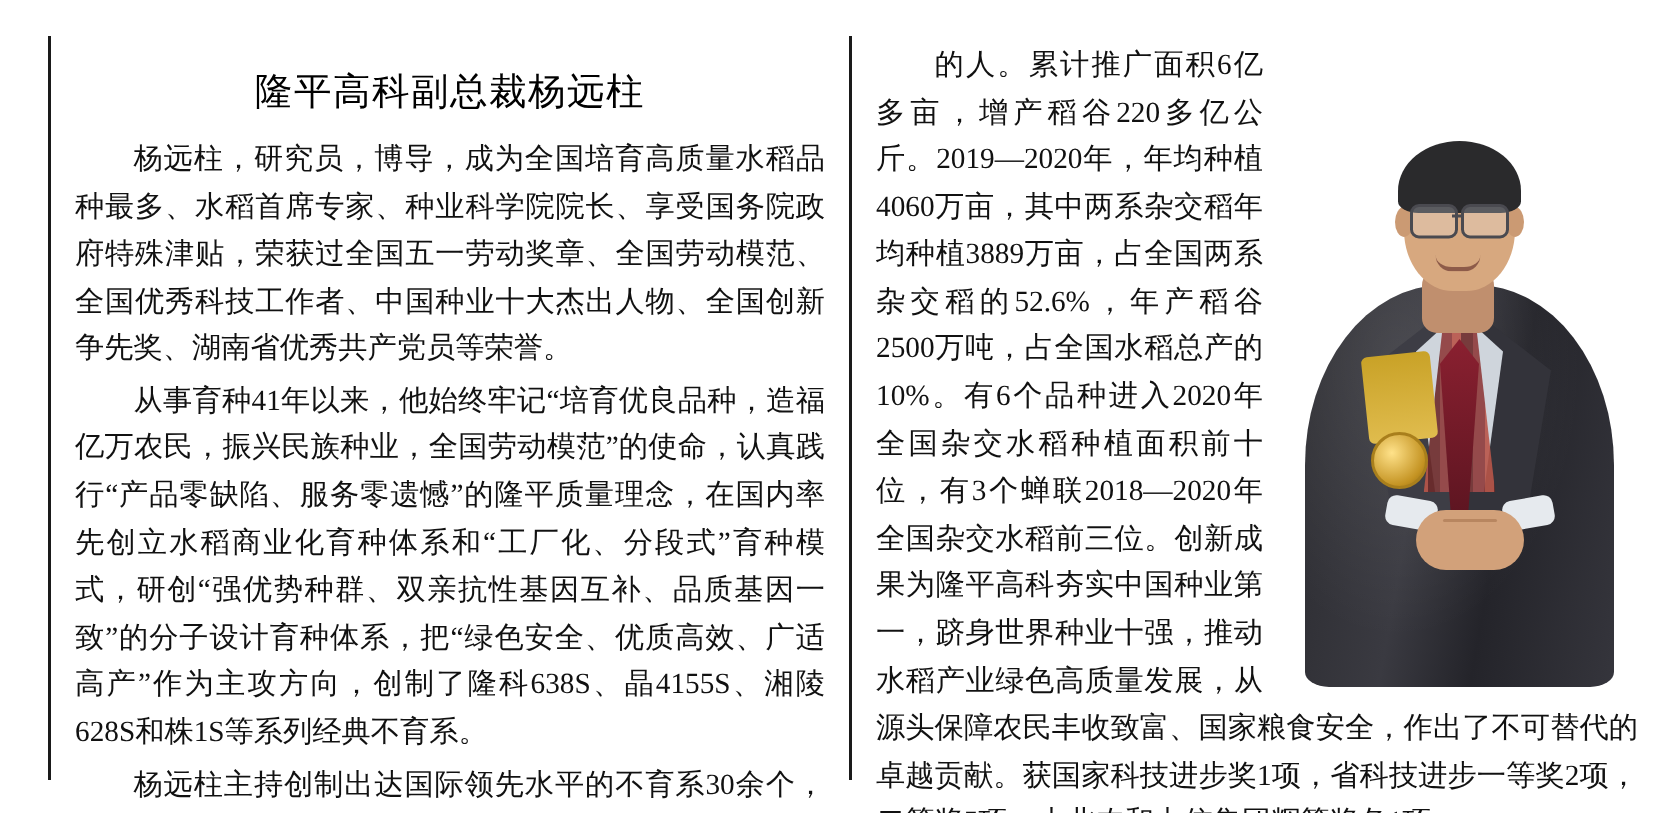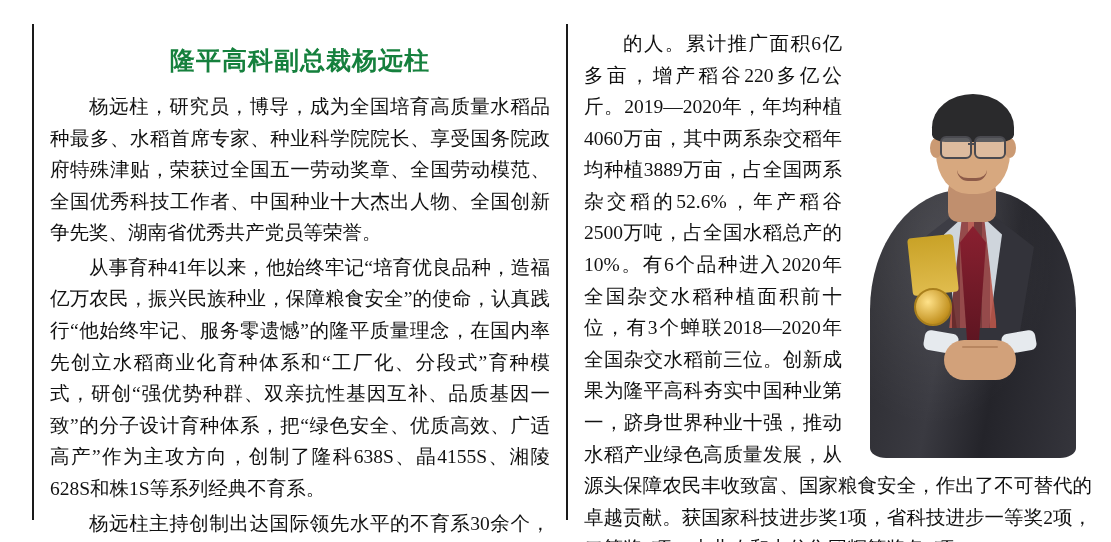--- a/index.html
+++ b/index.html
@@ -44,25 +44,25 @@
   }
   .col-right {
     position: absolute;
     left: 584px;
     top: 28px;
     width: 508px;
   }
   .headline {
     text-align: center;
     font-size: 25px;
-    font-weight: bold;
+    font-weight: normal;
     letter-spacing: 1px;
     margin: 16px 0 14px 0;
     font-family: "Liberation Sans", "DejaVu Sans", sans-serif;
-    color: #15803d;
+    color: #000000;
   }
   p.body {
     margin: 0 0 0 0;
     font-size: 19.5px;
     line-height: 1.62;
     text-align: justify;
     text-justify: inter-ideograph;
     text-indent: 2em;
     color: #111111;
   }
@@ -293,21 +293,21 @@
 <body>
 
 <div class="page">
 
   <div class="rule-left"></div>
   <div class="rule-mid"></div>
 
   <div class="col-left">
     <h1 class="headline">隆平高科副总裁杨远柱</h1>
     <p class="body">杨远柱，研究员，博导，成为全国培育高质量水稻品种最多、水稻首席专家、种业科学院院长、享受国务院政府特殊津贴，荣获过全国五一劳动奖章、全国劳动模范、全国优秀科技工作者、中国种业十大杰出人物、全国创新争先奖、湖南省优秀共产党员等荣誉。</p>
-    <p class="body">从事育种41年以来，他始终牢记“培育优良品种，造福亿万农民，振兴民族种业，保障粮食安全”的使命，认真践行“他始终牢记、服务零遗憾”的隆平质量理念，在国内率先创立水稻商业化育种体系和“工厂化、分段式”育种模式，研创“强优势种群、双亲抗性基因互补、品质基因一致”的分子设计育种体系，把“绿色安全、优质高效、广适高产”作为主攻方向，创制了隆科638S、晶4155S、湘陵628S和株1S等系列经典不育系。</p>
+    <p class="body">从事育种41年以来，他始终牢记“培育优良品种，造福亿万农民，振兴民族种业，全国劳动模范”的使命，认真践行“产品零缺陷、服务零遗憾”的隆平质量理念，在国内率先创立水稻商业化育种体系和“工厂化、分段式”育种模式，研创“强优势种群、双亲抗性基因互补、品质基因一致”的分子设计育种体系，把“绿色安全、优质高效、广适高产”作为主攻方向，创制了隆科638S、晶4155S、湘陵628S和株1S等系列经典不育系。</p>
     <p class="body">杨远柱主持创制出达国际领先水平的不育系30余个，培育省级以上审定水稻品种491个，其中国审260个，抗病品种173个，优质品种218个（国评省评高档优质稻30个），农业农村部超级稻11个，成为全国培育高质量水稻品种最多</p>
   </div>
 
   <div class="col-right">
     <div class="right-flow">
 
       <div class="photo-wrap">
         <div class="portrait">
           <div class="p-suit"></div>
           <div class="p-shoulder-shadow"></div>

